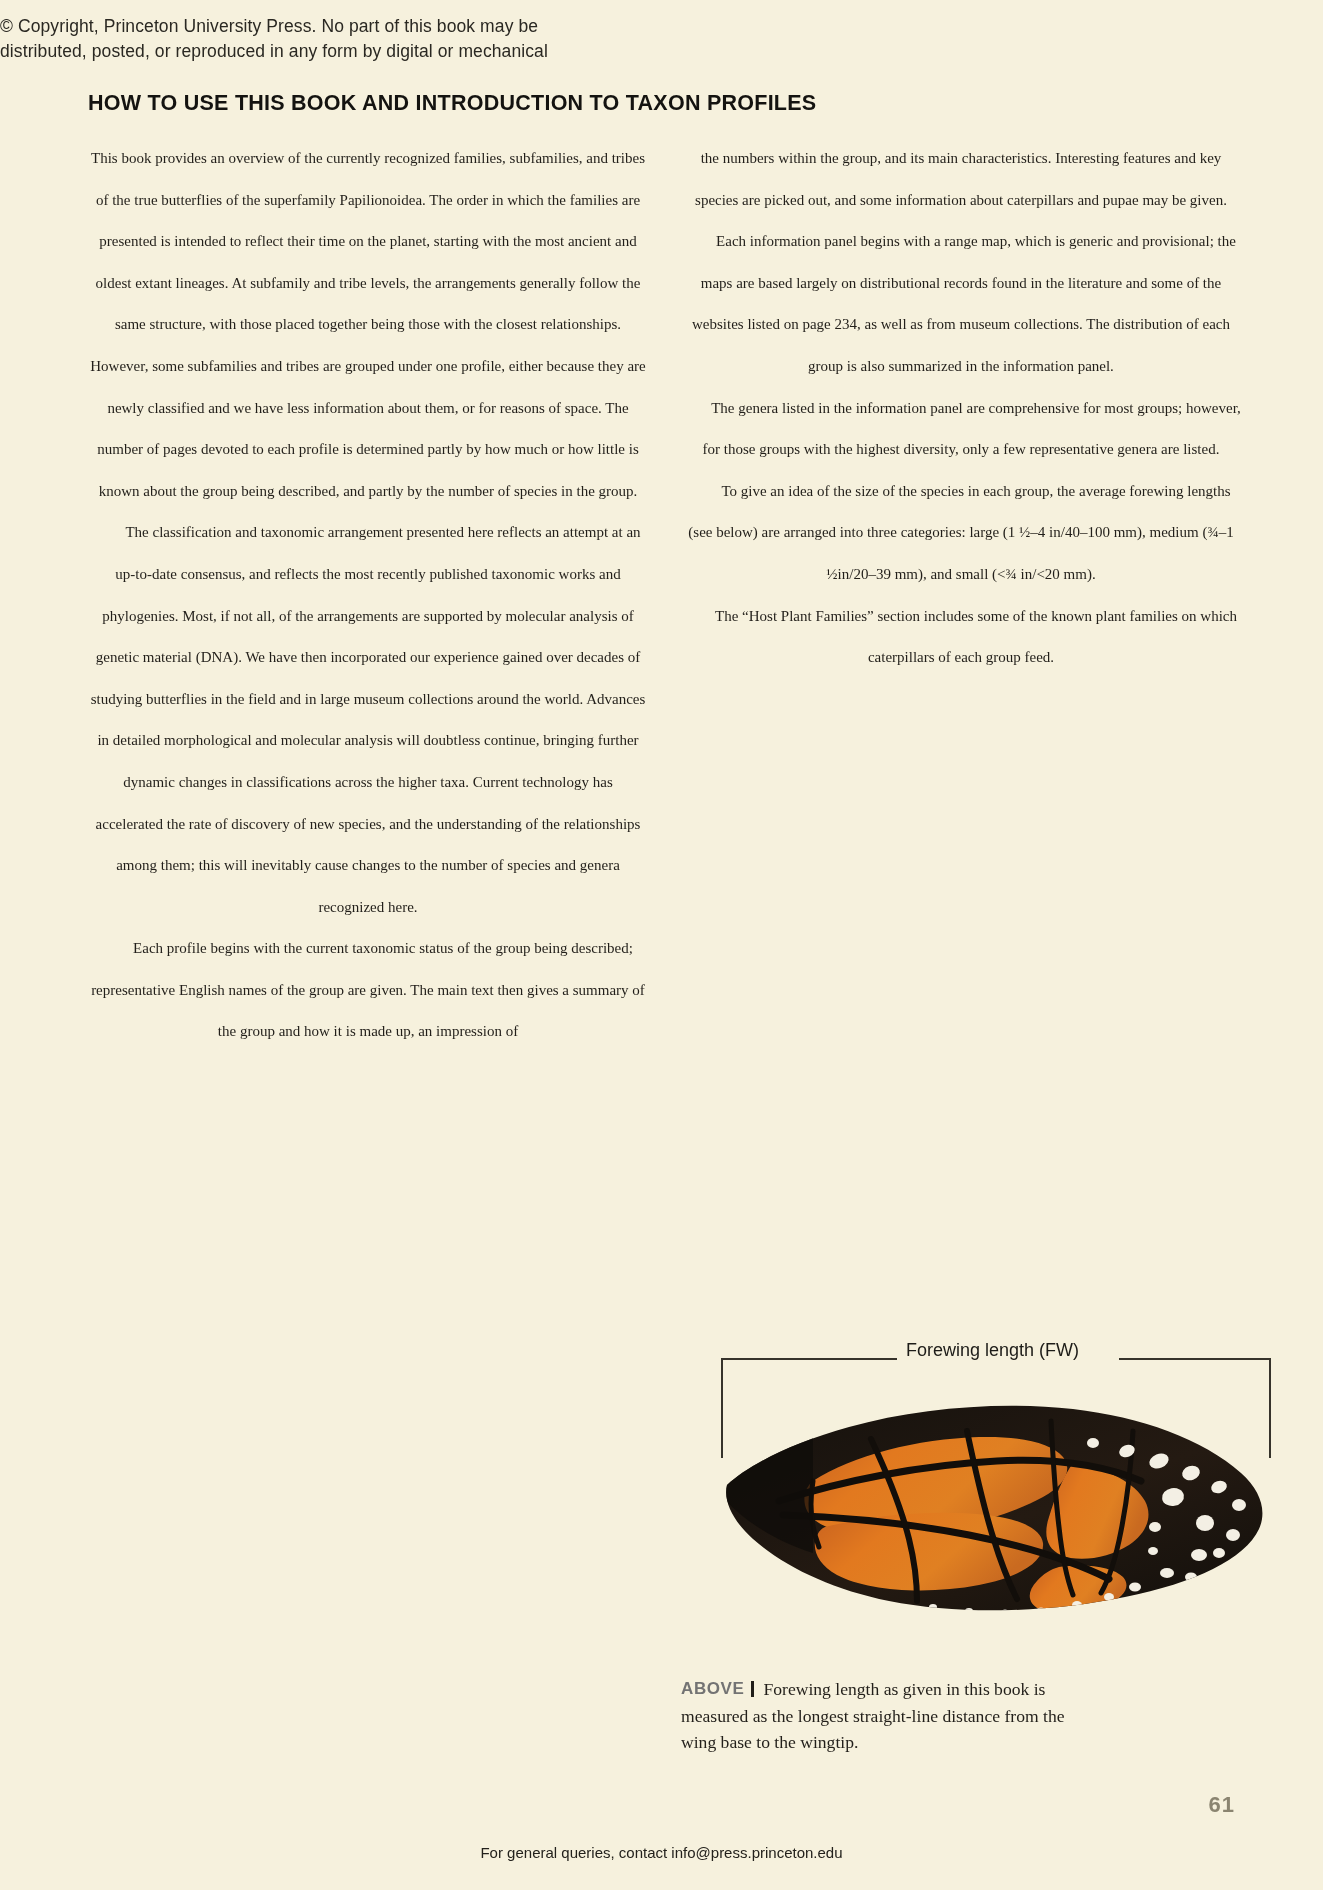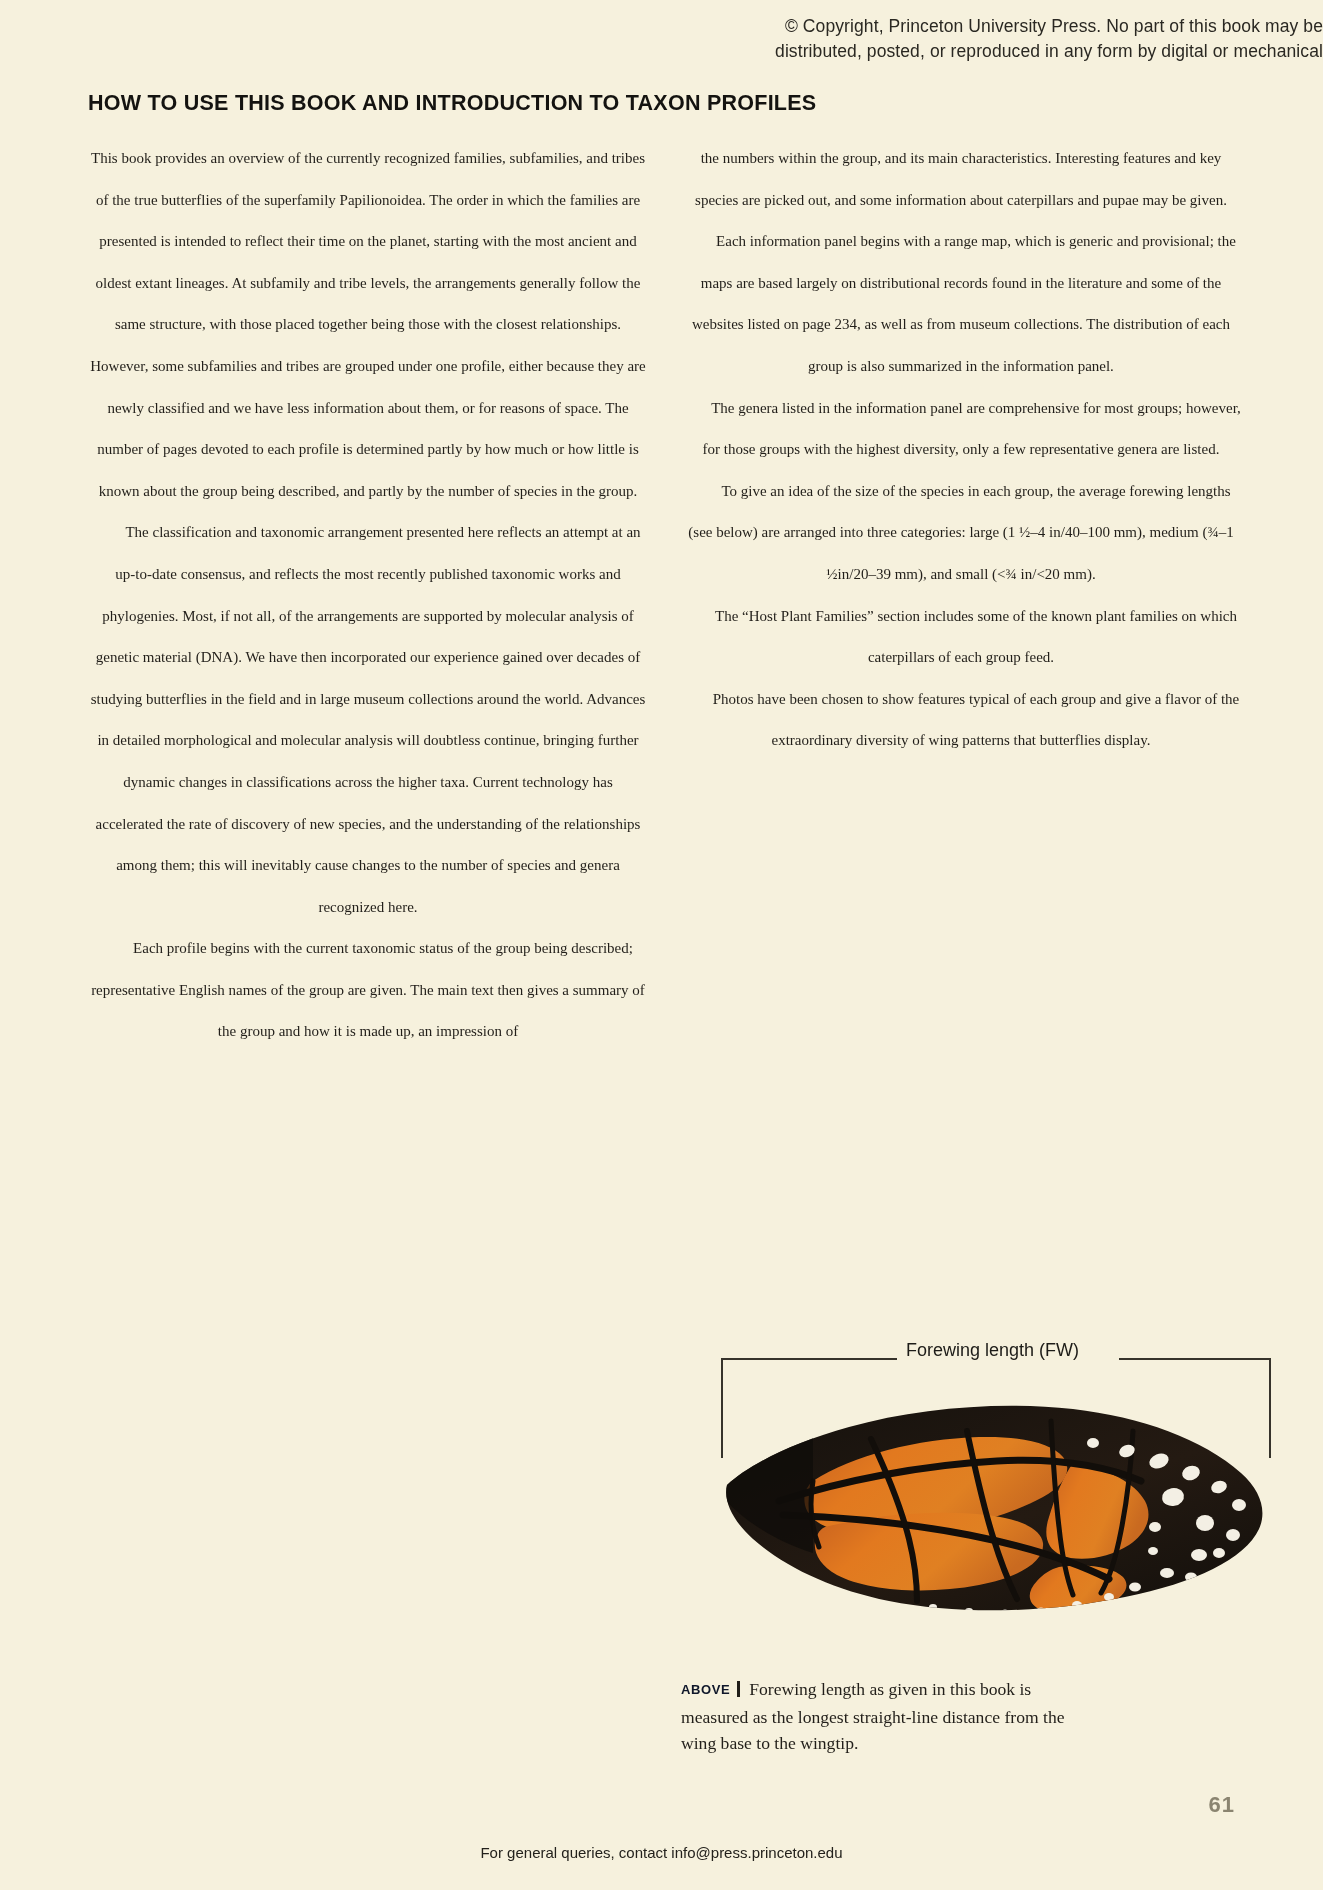--- a/index.html
+++ b/index.html
@@ -15,21 +15,21 @@
     position: relative;
     overflow: hidden;
   }
 
   
   .copyright {
     position: absolute;
     top: 14px;
     left: 0;
     width: 1323px;
-    text-align: right;
+    text-align: left;
     font-family: "Liberation Sans", sans-serif;
     font-size: 17.5px;
     line-height: 25px;
     color: #2a2822;
     letter-spacing: 0.1px;
   }
   .copyright span { display: block; }
 
   
   .running-head {
@@ -129,23 +129,23 @@
     left: 681px;
     top: 1676px;
     width: 410px;
     font-size: 17.6px;
     line-height: 26.5px;
     color: #221f1a;
   }
   .caption .above-tag {
     font-family: "Liberation Sans", sans-serif;
     font-weight: bold;
-    font-size: 13px;
+    font-size: 17px;
     letter-spacing: 0.6px;
-    color: #0f172a;
+    color: #737373;
     vertical-align: 1px;
   }
   .caption .rule {
     display: inline-block;
     width: 3px;
     height: 16px;
     background: #201e19;
     vertical-align: -2px;
     margin: 0 9px 0 7px;
   }
@@ -189,21 +189,20 @@
   <p class="indent">The classification and taxonomic arrangement presented here reflects an attempt at an up-to-date consensus, and reflects the most recently published taxonomic works and phylogenies. Most, if not all, of the arrangements are supported by molecular analysis of genetic material (DNA). We have then incorporated our experience gained over decades of studying butterflies in the field and in large museum collections around the world. Advances in detailed morphological and molecular analysis will doubtless continue, bringing further dynamic changes in classifications across the higher taxa. Current technology has accelerated the rate of discovery of new species, and the understanding of the relationships among them; this will inevitably cause changes to the number of species and genera recognized here.</p>
   <p class="indent">Each profile begins with the current taxonomic status of the group being described; representative English names of the group are given. The main text then gives a summary of the group and how it is made up, an impression of</p>
 </div>
 
 <div class="col right">
   <p>the numbers within the group, and its main characteristics. Interesting features and key species are picked out, and some information about caterpillars and pupae may be given.</p>
   <p class="indent">Each information panel begins with a range map, which is generic and provisional; the maps are based largely on distributional records found in the literature and some of the websites listed on page 234, as well as from museum collections. The distribution of each group is also summarized in the information panel.</p>
   <p class="indent">The genera listed in the information panel are comprehensive for most groups; however, for those groups with the highest diversity, only a few representative genera are listed.</p>
   <p class="indent">To give an idea of the size of the species in each group, the average forewing lengths (see below) are arranged into three categories: large (1 ½–4 in/40–100 mm), medium (¾–1 ½in/20–39 mm), and small (&lt;¾ in/&lt;20 mm).</p>
   <p class="indent">The “Host Plant Families” section includes some of the known plant families on which caterpillars of each group feed.</p>
-  <p class="indent">Photos have been chosen to show features typical of each group and give a flavor of the extraordinary diversity of wing patterns that butterflies display.</p>
 </div>
 
 <figure class="figure">
   <div class="fig-measure">
     <div class="fig-label">Forewing length (FW)</div>
     <div class="bracket">
       <div class="hline-left"></div>
       <div class="hline-right"></div>
       <div class="vline-left"></div>
       <div class="vline-right"></div>

